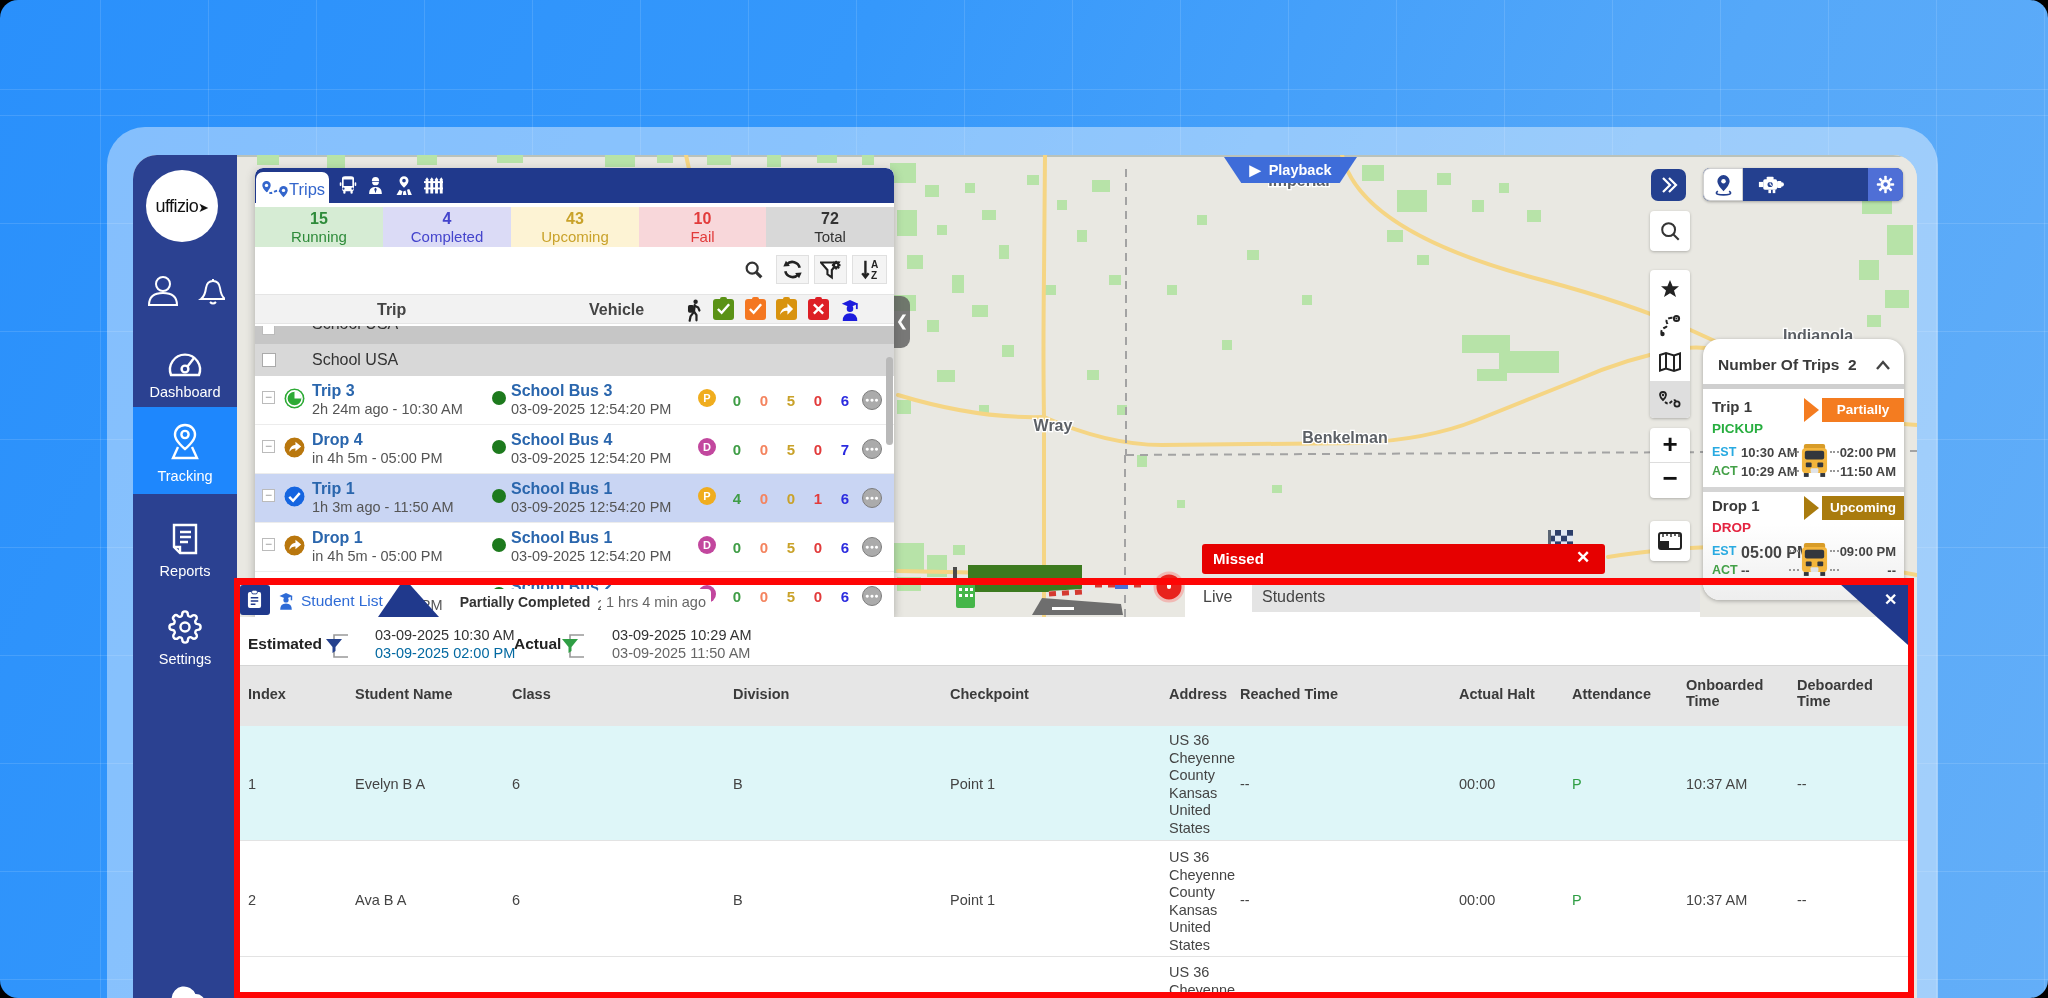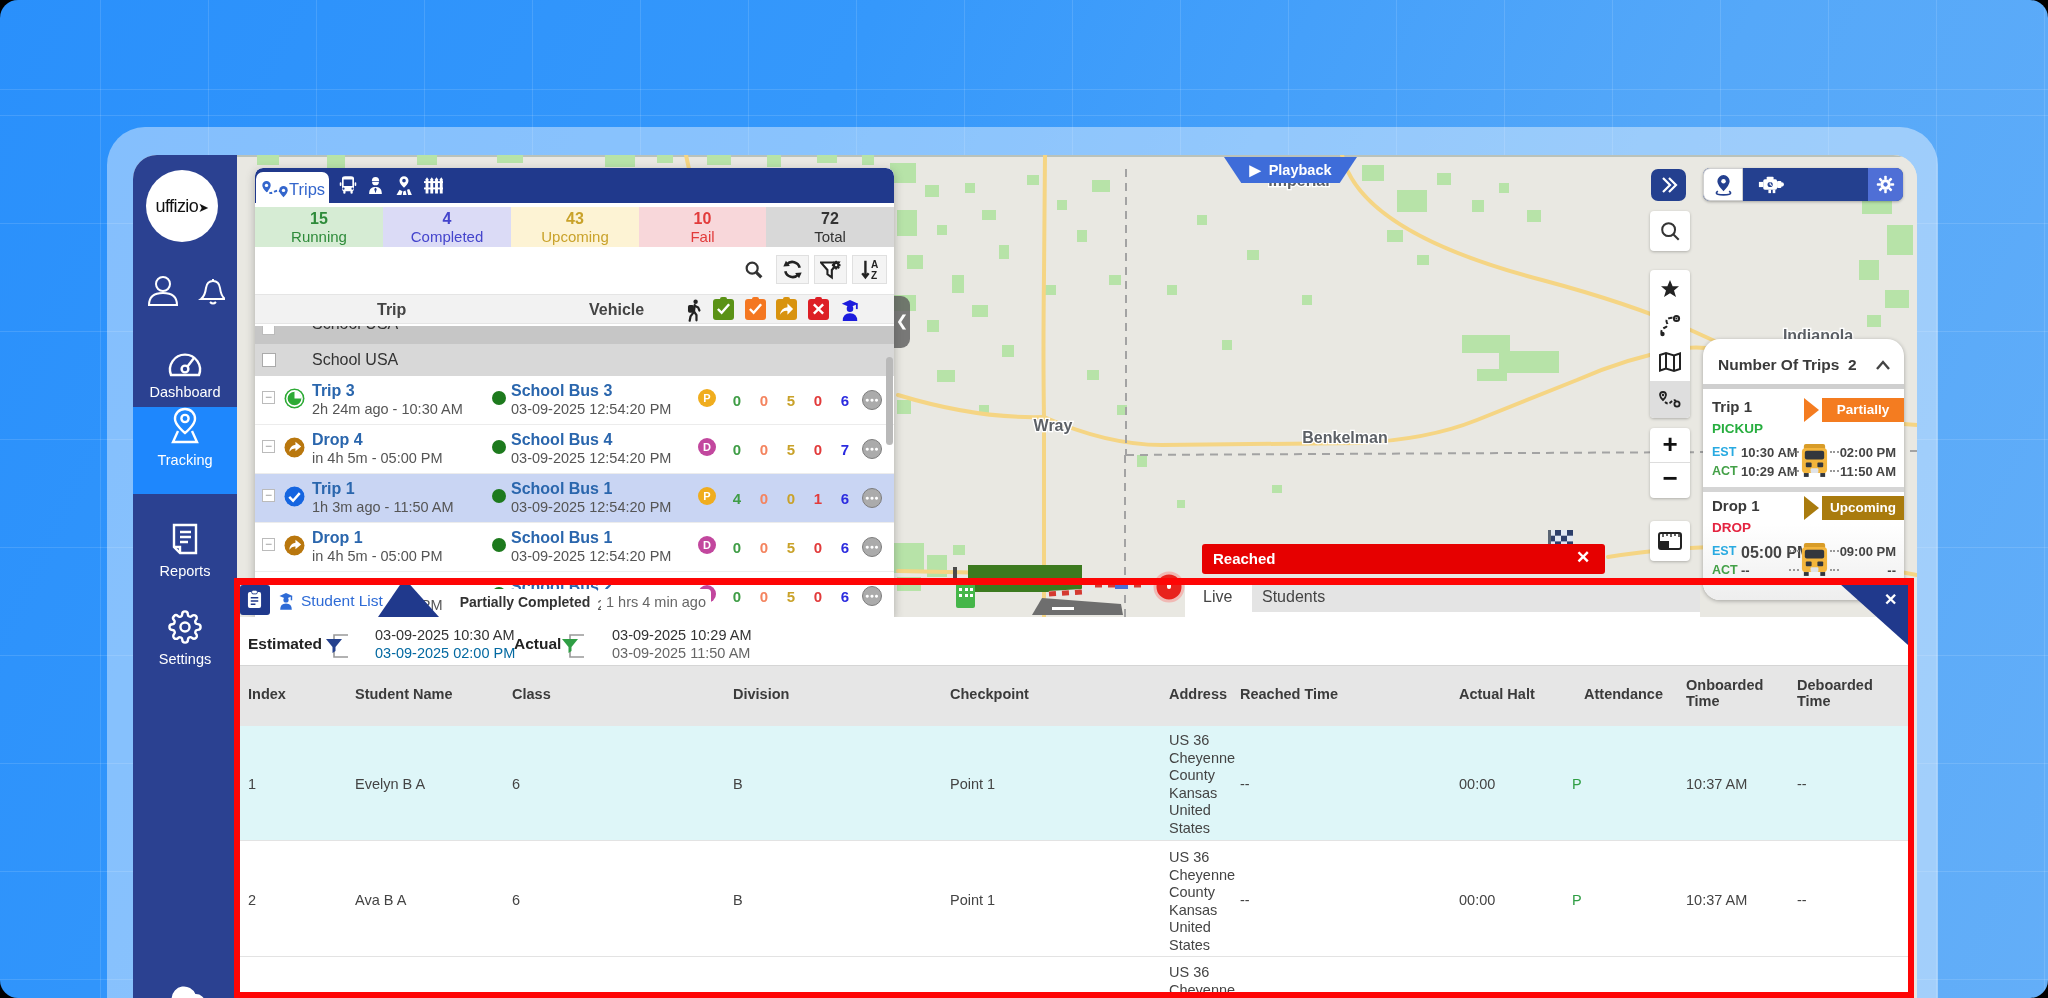--- a/index.html
+++ b/index.html
@@ -225,21 +225,21 @@
         <path d="M 68,6 L 68,8" stroke-width="2"></path>
       </svg>
       <div class="side-item" style="top:192px;height:55px;">
         <svg width="40" height="34" viewBox="0 0 40 34" fill="none" stroke="#fff" stroke-width="2.4">
           <path d="M 6,28 A 15,15 0 1 1 34,28 Z"></path>
           <circle cx="20" cy="22" r="3.4"></circle>
           <path d="M 22.5,19.5 L 29,11"></path>
         </svg>
         <span class="lbl" style="margin-top:0;">Dashboard</span>
       </div>
-      <div class="side-item active" style="top:252px;height:87px;">
+      <div class="side-item active" style="top:252px;height:87px;padding-top:16px;">
         <svg width="32" height="38" viewBox="0 0 32 38" fill="none" stroke="#fff" stroke-width="2.4">
           <path d="M 16,2 C 10,2 6,6.5 6,12 C 6,18 16,26 16,26 C 16,26 26,18 26,12 C 26,6.5 22,2 16,2 Z"></path>
           <circle cx="16" cy="11.5" r="3.6"></circle>
           <path d="M 9,24 L 4,35 L 28,35 L 23,24"></path>
         </svg>
         <span class="lbl">Tracking</span>
       </div>
       <div class="side-item" style="top:367px;height:60px;">
         <svg width="32" height="34" viewBox="0 0 32 34" fill="none" stroke="#fff" stroke-width="2.4">
           <path d="M 5,3 L 27,3 L 27,31 L 11,31 L 5,25 Z"></path>
@@ -493,21 +493,21 @@
   </div>
   <div class="abs" style="left:894px;top:296px;width:16px;height:52px;background:rgba(95,95,95,0.82);
        border-radius:0 9px 9px 0;z-index:4;color:#fff;font-size:15px;line-height:50px;text-align:center;">❮</div>
 
   <div class="abs" style="left:1224px;top:157px;width:133px;height:26px;background:#3e6cd9;z-index:6;
        clip-path:polygon(0 0,100% 0,87% 100%,13% 100%);color:#fff;text-align:center;">
     <span style="font-size:14.5px;font-weight:bold;line-height:26px;">▶&nbsp; Playback</span>
   </div>
 
   <div class="abs" style="left:1202px;top:544px;width:403px;height:30px;background:#e60000;border-radius:3px;z-index:7;">
-    <span class="abs" style="left:11px;top:6px;color:#fff;font-size:15px;font-weight:bold;">Reached</span>
+    <span class="abs" style="left:11px;top:6px;color:#fff;font-size:15px;font-weight:bold;">Missed</span>
     <span class="abs" style="left:374px;top:3px;color:#fff;font-size:17px;font-weight:bold;">✕</span>
   </div>
 
   <div class="abs" style="left:1185px;top:584px;width:515px;height:33px;background:#e4e4e4;z-index:8;border-radius:4px 4px 0 0;padding-left:48px;">
     <div class="abs" style="left:0;top:0;width:67px;height:28px;background:#fff;"></div>
     <span class="abs" style="left:18px;top:4px;font-size:16px;color:#444;">Live</span>
     <span class="abs" style="left:77px;top:4px;font-size:16px;color:#444;">Students</span>
     <div class="abs" style="left:0;top:28px;width:515px;height:5px;background:#fff;"></div>
   </div>
 
@@ -680,21 +680,21 @@
     <span class="stc" style="left:372px;top:28px;color:#666;">03-09-2025 11:50 AM</span>
     <div class="abs" style="left:0;top:48px;width:1668px;height:61px;background:#e6e6e6;border-top:1px solid #d5d5d5;"></div>
     <span class="sth" style="left:8px;top:69px;">Index</span>
     <span class="sth" style="left:115px;top:69px;">Student Name</span>
     <span class="sth" style="left:272px;top:69px;">Class</span>
     <span class="sth" style="left:493px;top:69px;">Division</span>
     <span class="sth" style="left:710px;top:69px;">Checkpoint</span>
     <span class="sth" style="left:929px;top:69px;">Address</span>
     <span class="sth" style="left:1000px;top:69px;">Reached Time</span>
     <span class="sth" style="left:1219px;top:69px;">Actual Halt</span>
-    <span class="sth" style="left:1332px;top:69px;margin-left:12px;">Attendance</span>
+    <span class="sth" style="left:1332px;top:69px;">Attendance</span>
     <span class="sth" style="left:1446px;top:60px;">Onboarded<br>Time</span>
     <span class="sth" style="left:1557px;top:60px;">Deboarded<br>Time</span>
     <div class="srow" style="top:109px;height:114px;background:#def6f8;">
       <span class="stc" style="left:8px;top:50px;">1</span>
       <span class="stc" style="left:115px;top:50px;">Evelyn B A</span>
       <span class="stc" style="left:272px;top:50px;">6</span>
       <span class="stc" style="left:493px;top:50px;">B</span>
       <span class="stc" style="left:710px;top:50px;">Point 1</span>
       <span class="stc adr" style="left:929px;top:6px;">US 36<br>Cheyenne<br>County<br>Kansas<br>United<br>States</span>
       <span class="stc" style="left:1000px;top:50px;">--</span>

